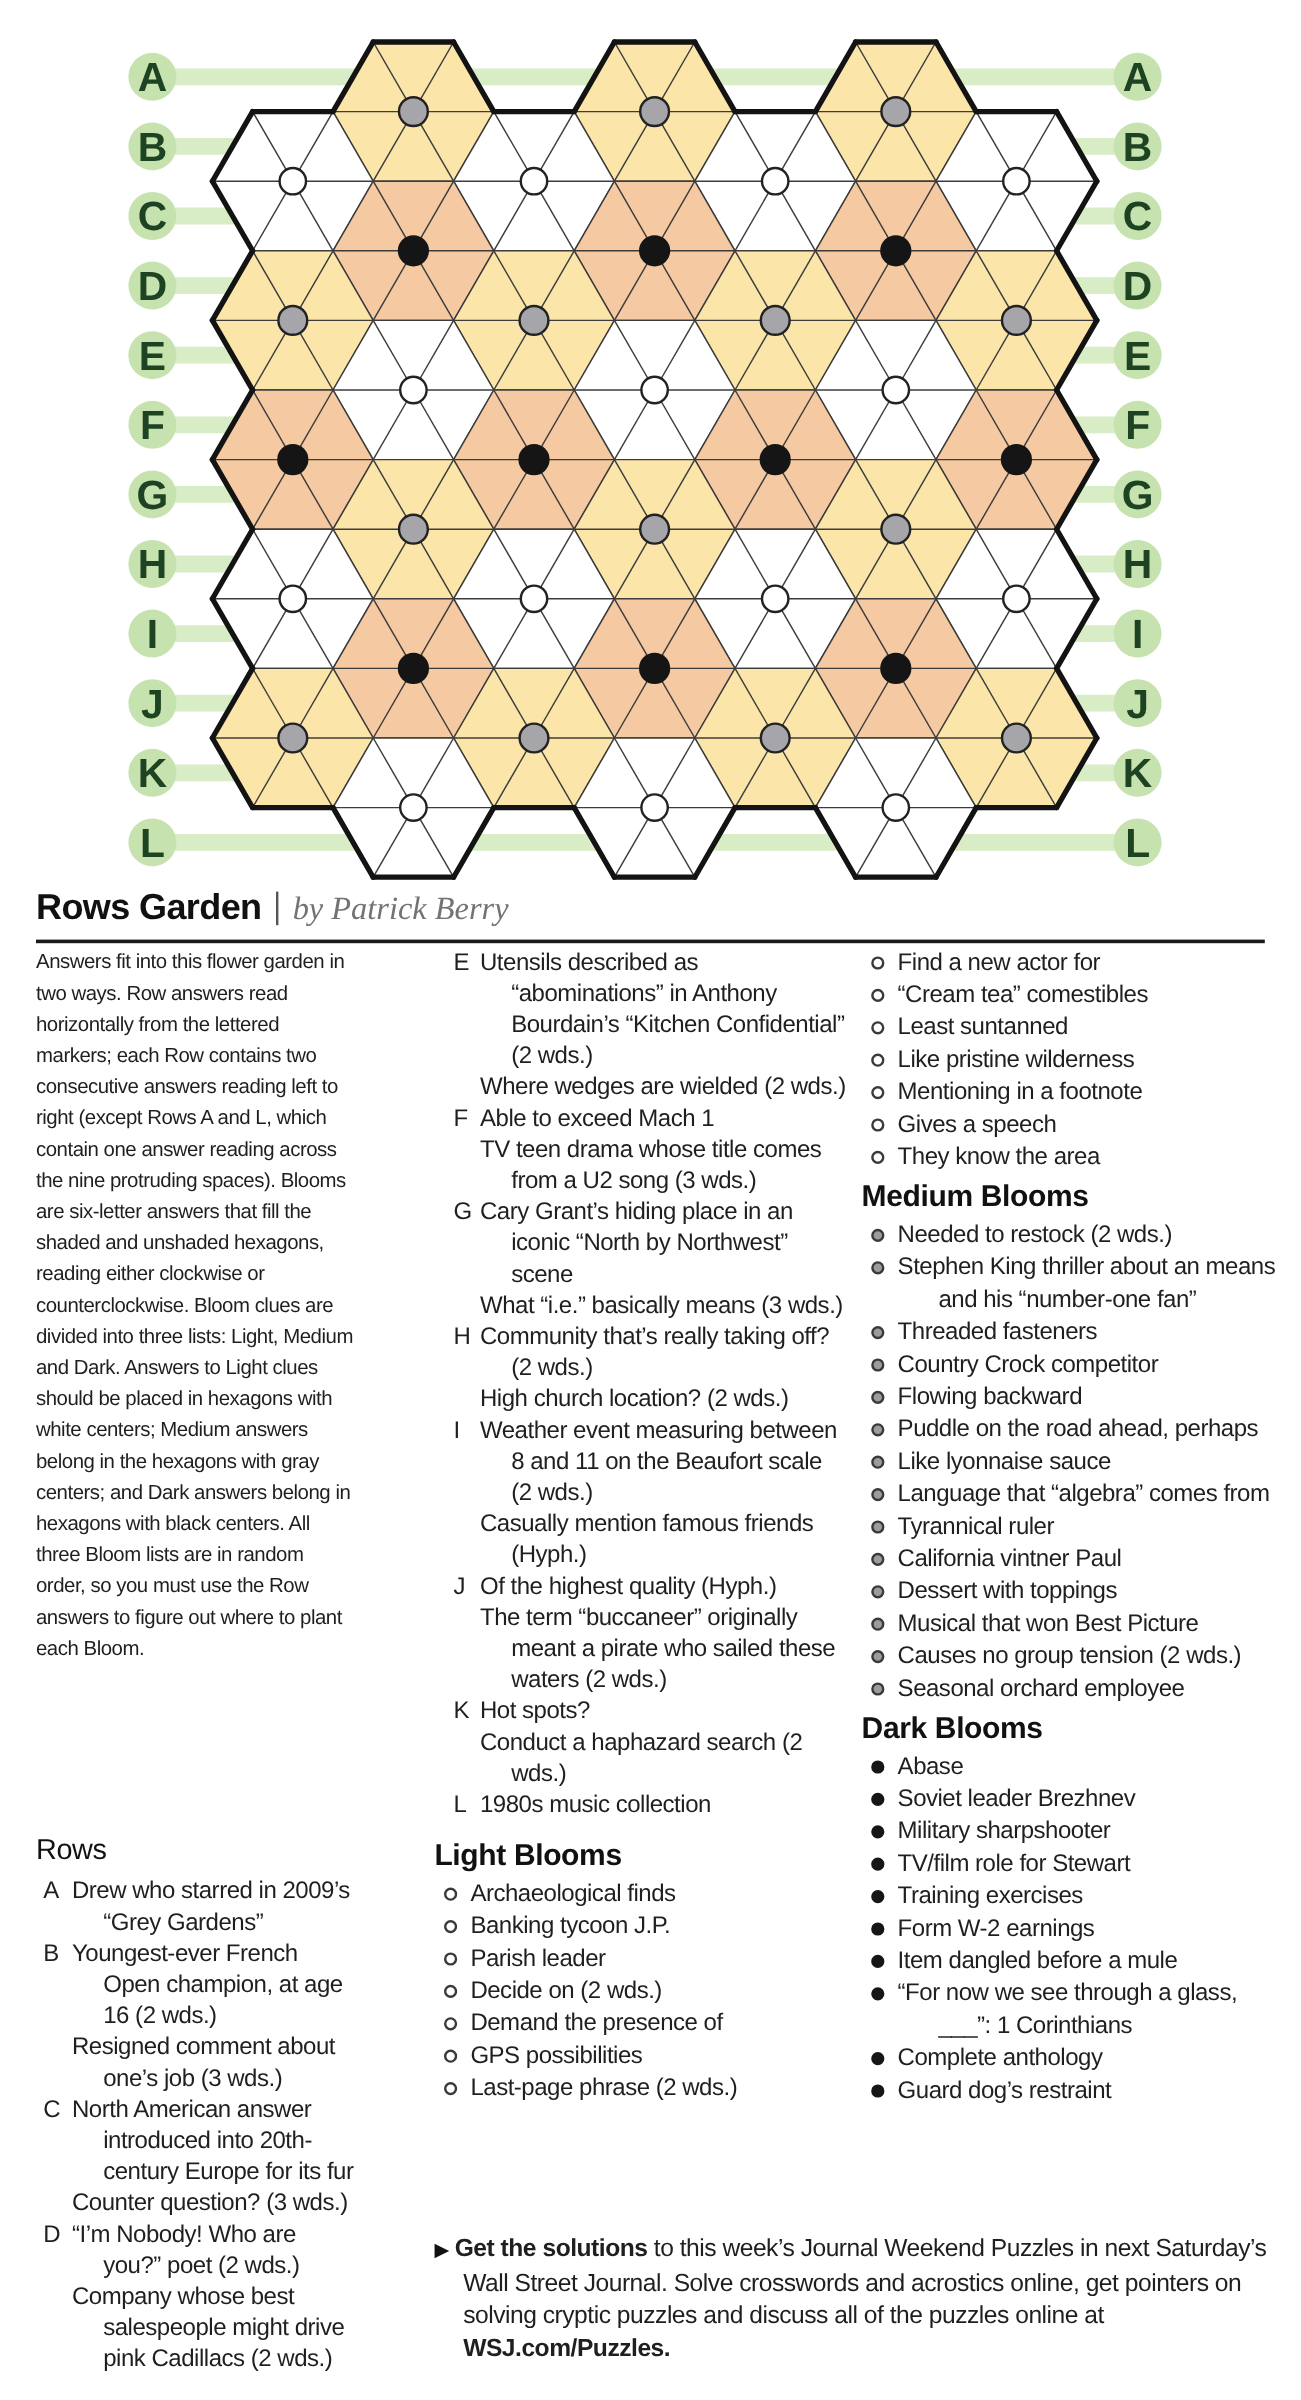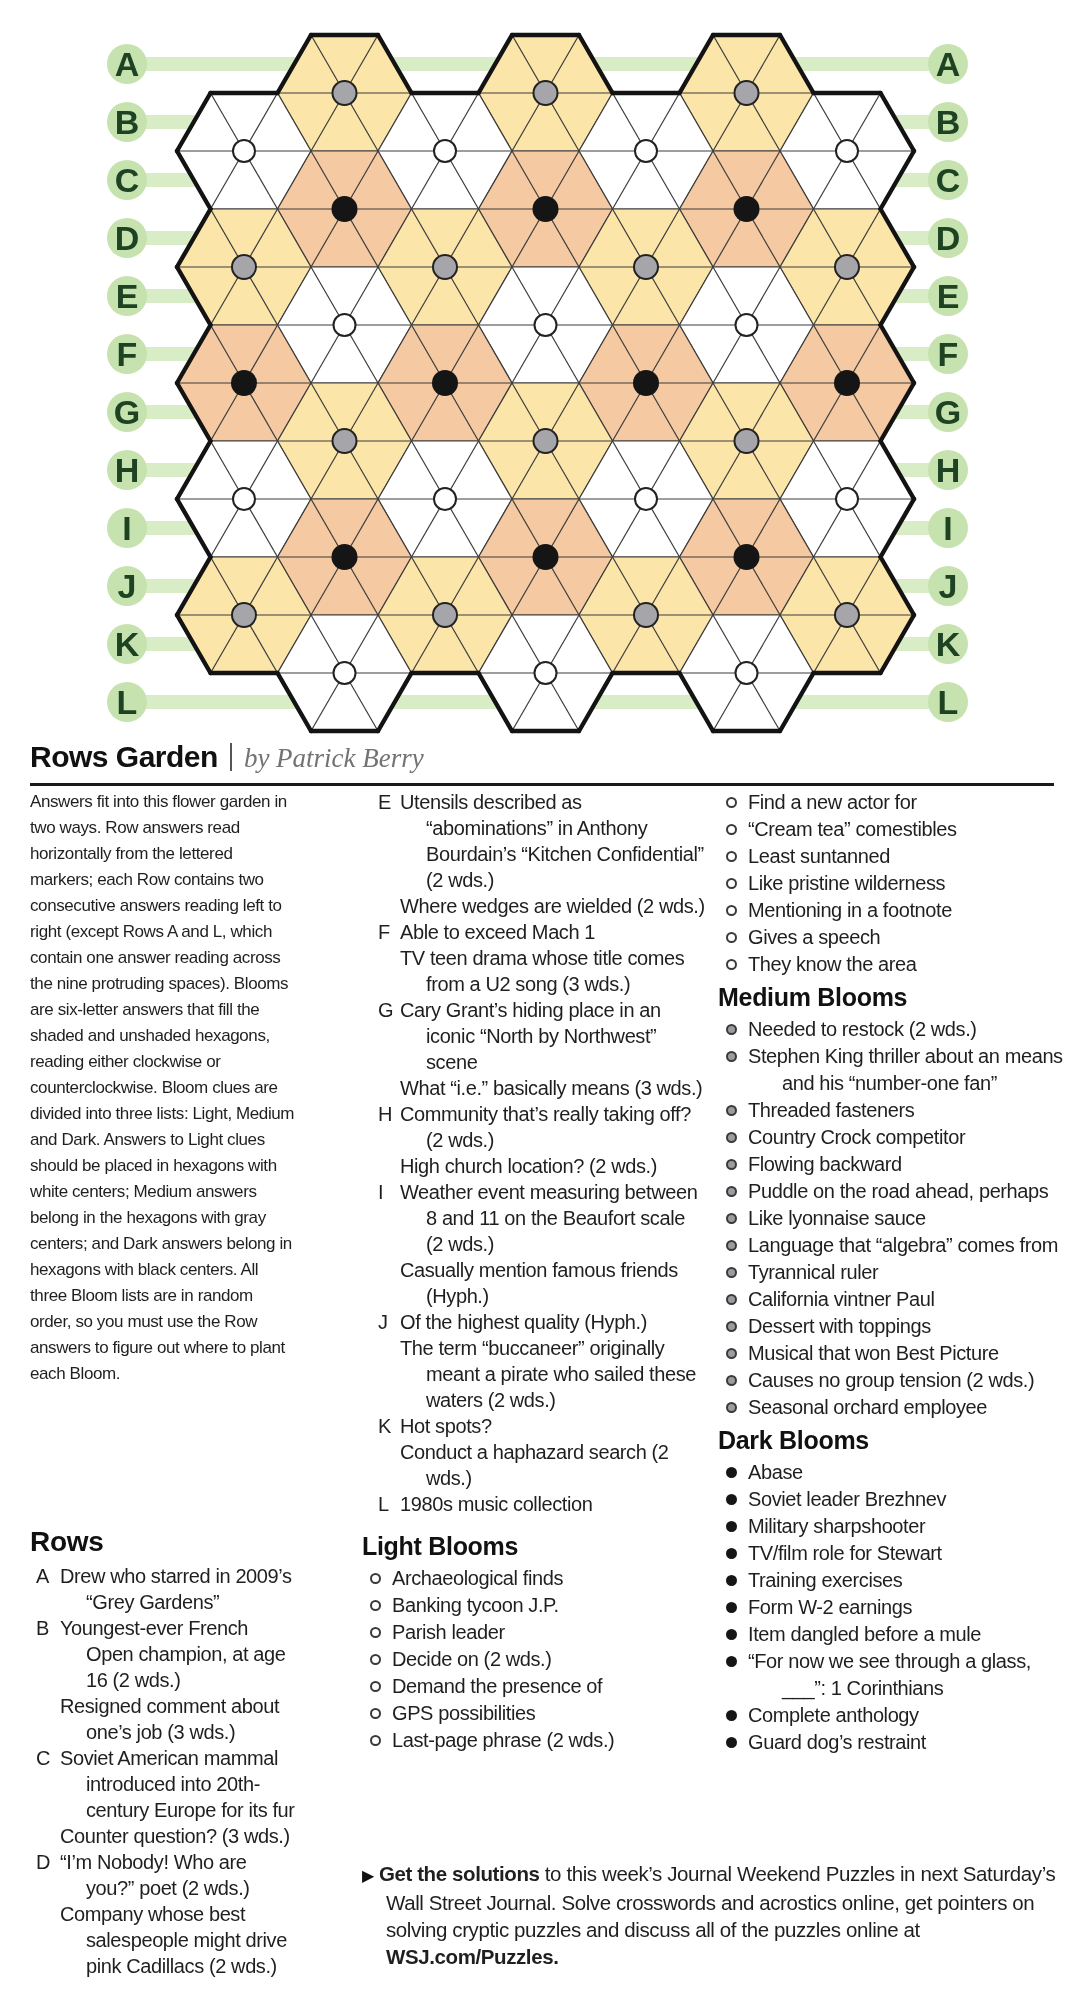--- a/index.html
+++ b/index.html
@@ -10,21 +10,21 @@
              gap:12px;padding-bottom:9px;border-bottom:3px solid #1a1a1a;}
   .title-main{font-size:30px;font-weight:700;color:#111;letter-spacing:-0.5px;}
   .title-divider{width:0;border-left:2px solid #555;height:28px;align-self:center;}
   .title-byline{font-family:"Liberation Serif",serif;font-style:italic;font-size:27px;color:#737373;}
   .col{position:absolute;top:789px;font-size:20px;line-height:26px;letter-spacing:-0.4px;}
   #col-left{left:30px;width:266px;height:1200px;}
   #col-mid{left:362px;width:344px;}
   #col-right{left:718px;width:345px;}
   .intro{margin:0;font-size:17px;line-height:26px;}
   .rows-section{position:absolute;left:0;top:740px;width:266px;}
-  .section-heading{font-size:28px;font-weight:700;color:#111;margin:0 0 8px 0;letter-spacing:-0.3px;}
+  .section-heading{font-size:24px;font-weight:400;color:#111;margin:0 0 8px 0;letter-spacing:-0.3px;}
   .row-clue{position:relative;padding-left:38px;}
   #col-left .row-clue{padding-left:30px;}
   .row-letter{position:absolute;left:16px;top:0;}
   #col-left .row-letter{left:6px;}
   .clue{padding-left:26px;text-indent:-26px;}
   .bloom-section{margin-top:16px;}
   .bloom-heading{font-size:25px;font-weight:700;color:#111;margin:6px 0 6px 0;letter-spacing:-0.3px;}
   .bloom-list{line-height:27px;}
   .bloom-item{position:relative;padding-left:64px;text-indent:-34px;}
   .dot{position:absolute;left:8px;top:8px;width:11px;height:11px;border-radius:50%;box-sizing:border-box;}
@@ -513,21 +513,21 @@
                 <div class="clue">Youngest-ever French Open champion, at age 16 (2 wds.)</div>
 
                 <div class="clue">Resigned comment about one’s job (3 wds.)</div>
               </div>
           </div>
 
           <div class="row-clue">
             <span class="row-letter">C</span>
             <div>
 
-                <div class="clue">Soviet American mammal introduced into 20th-century Europe for its fur</div>
+                <div class="clue">North American answer introduced into 20th-century Europe for its fur</div>
 
                 <div class="clue">Counter question? (3 wds.)</div>
               </div>
           </div>
 
           <div class="row-clue">
             <span class="row-letter">D</span>
             <div>
 
                 <div class="clue">“I’m Nobody! Who are you?” poet (2 wds.)</div>

